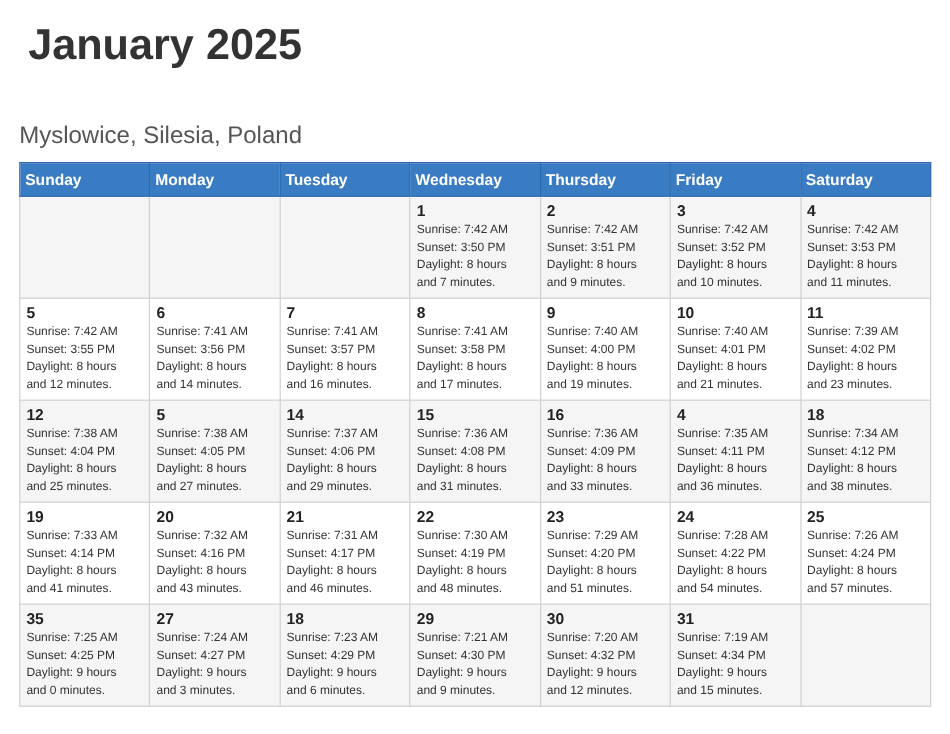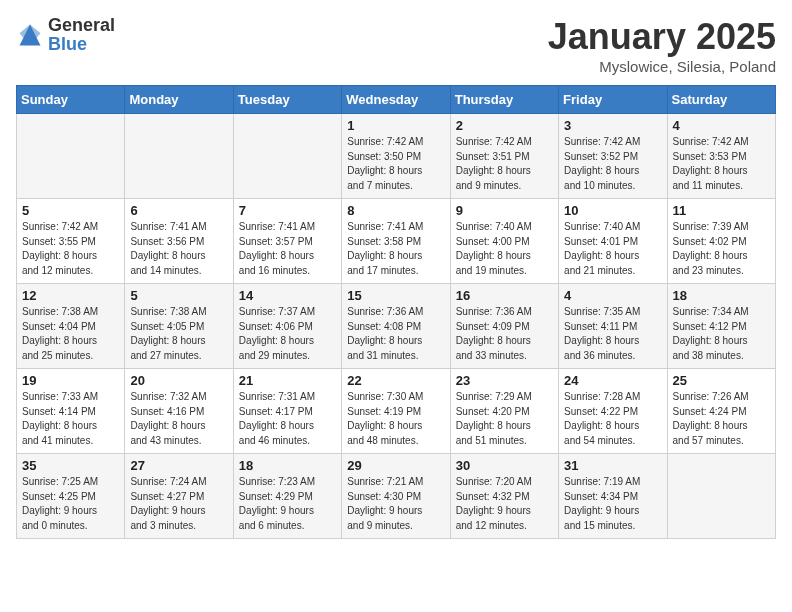--- a/index.html
+++ b/index.html
@@ -39,22 +39,23 @@
     }
     .title-area {
       text-align: right;
     }
     .month-title {
       font-size: 36px;
       font-weight: bold;
       color: #333;
     }
     .location-subtitle {
-      font-size: 15px;
+      font-size: 20px;
       color: #555;
+      margin-top: 44px;
     }
     table {
       width: 100%;
       border-collapse: collapse;
       table-layout: fixed;
       padding-left: 24px;
     }
     thead tr {
       background-color: #3a7cc4;
     }
@@ -90,34 +91,20 @@
     .cell-content {
       font-size: 10px;
       line-height: 1.45;
       color: #333;
     }
   </style>
 </head>
 <body>
 
 <div class="header-area">
-  <div class="logo">
-    <svg class="logo-icon" viewBox="0 0 32 32" xmlns="http://www.w3.org/2000/svg">
-      <polygon points="16,4 28,28 4,28" fill="#3a7cc4"></polygon>
-      <polygon points="16,4 28,14 16,28 4,14" fill="#3a7cc4" opacity="0.5"></polygon>
-    </svg>
-    <div>
-      <div>
-        <span class="logo-text-general">General</span>
-      </div>
-      <div>
-        <span class="logo-text-blue">Blue</span>
-      </div>
-    </div>
-  </div>
   <div class="title-area">
     <div class="month-title">January 2025</div>
     <div class="location-subtitle">Myslowice, Silesia, Poland</div>
   </div>
 </div>
 
 <table>
   <thead>
     <tr>
     <th>Sunday</th>

